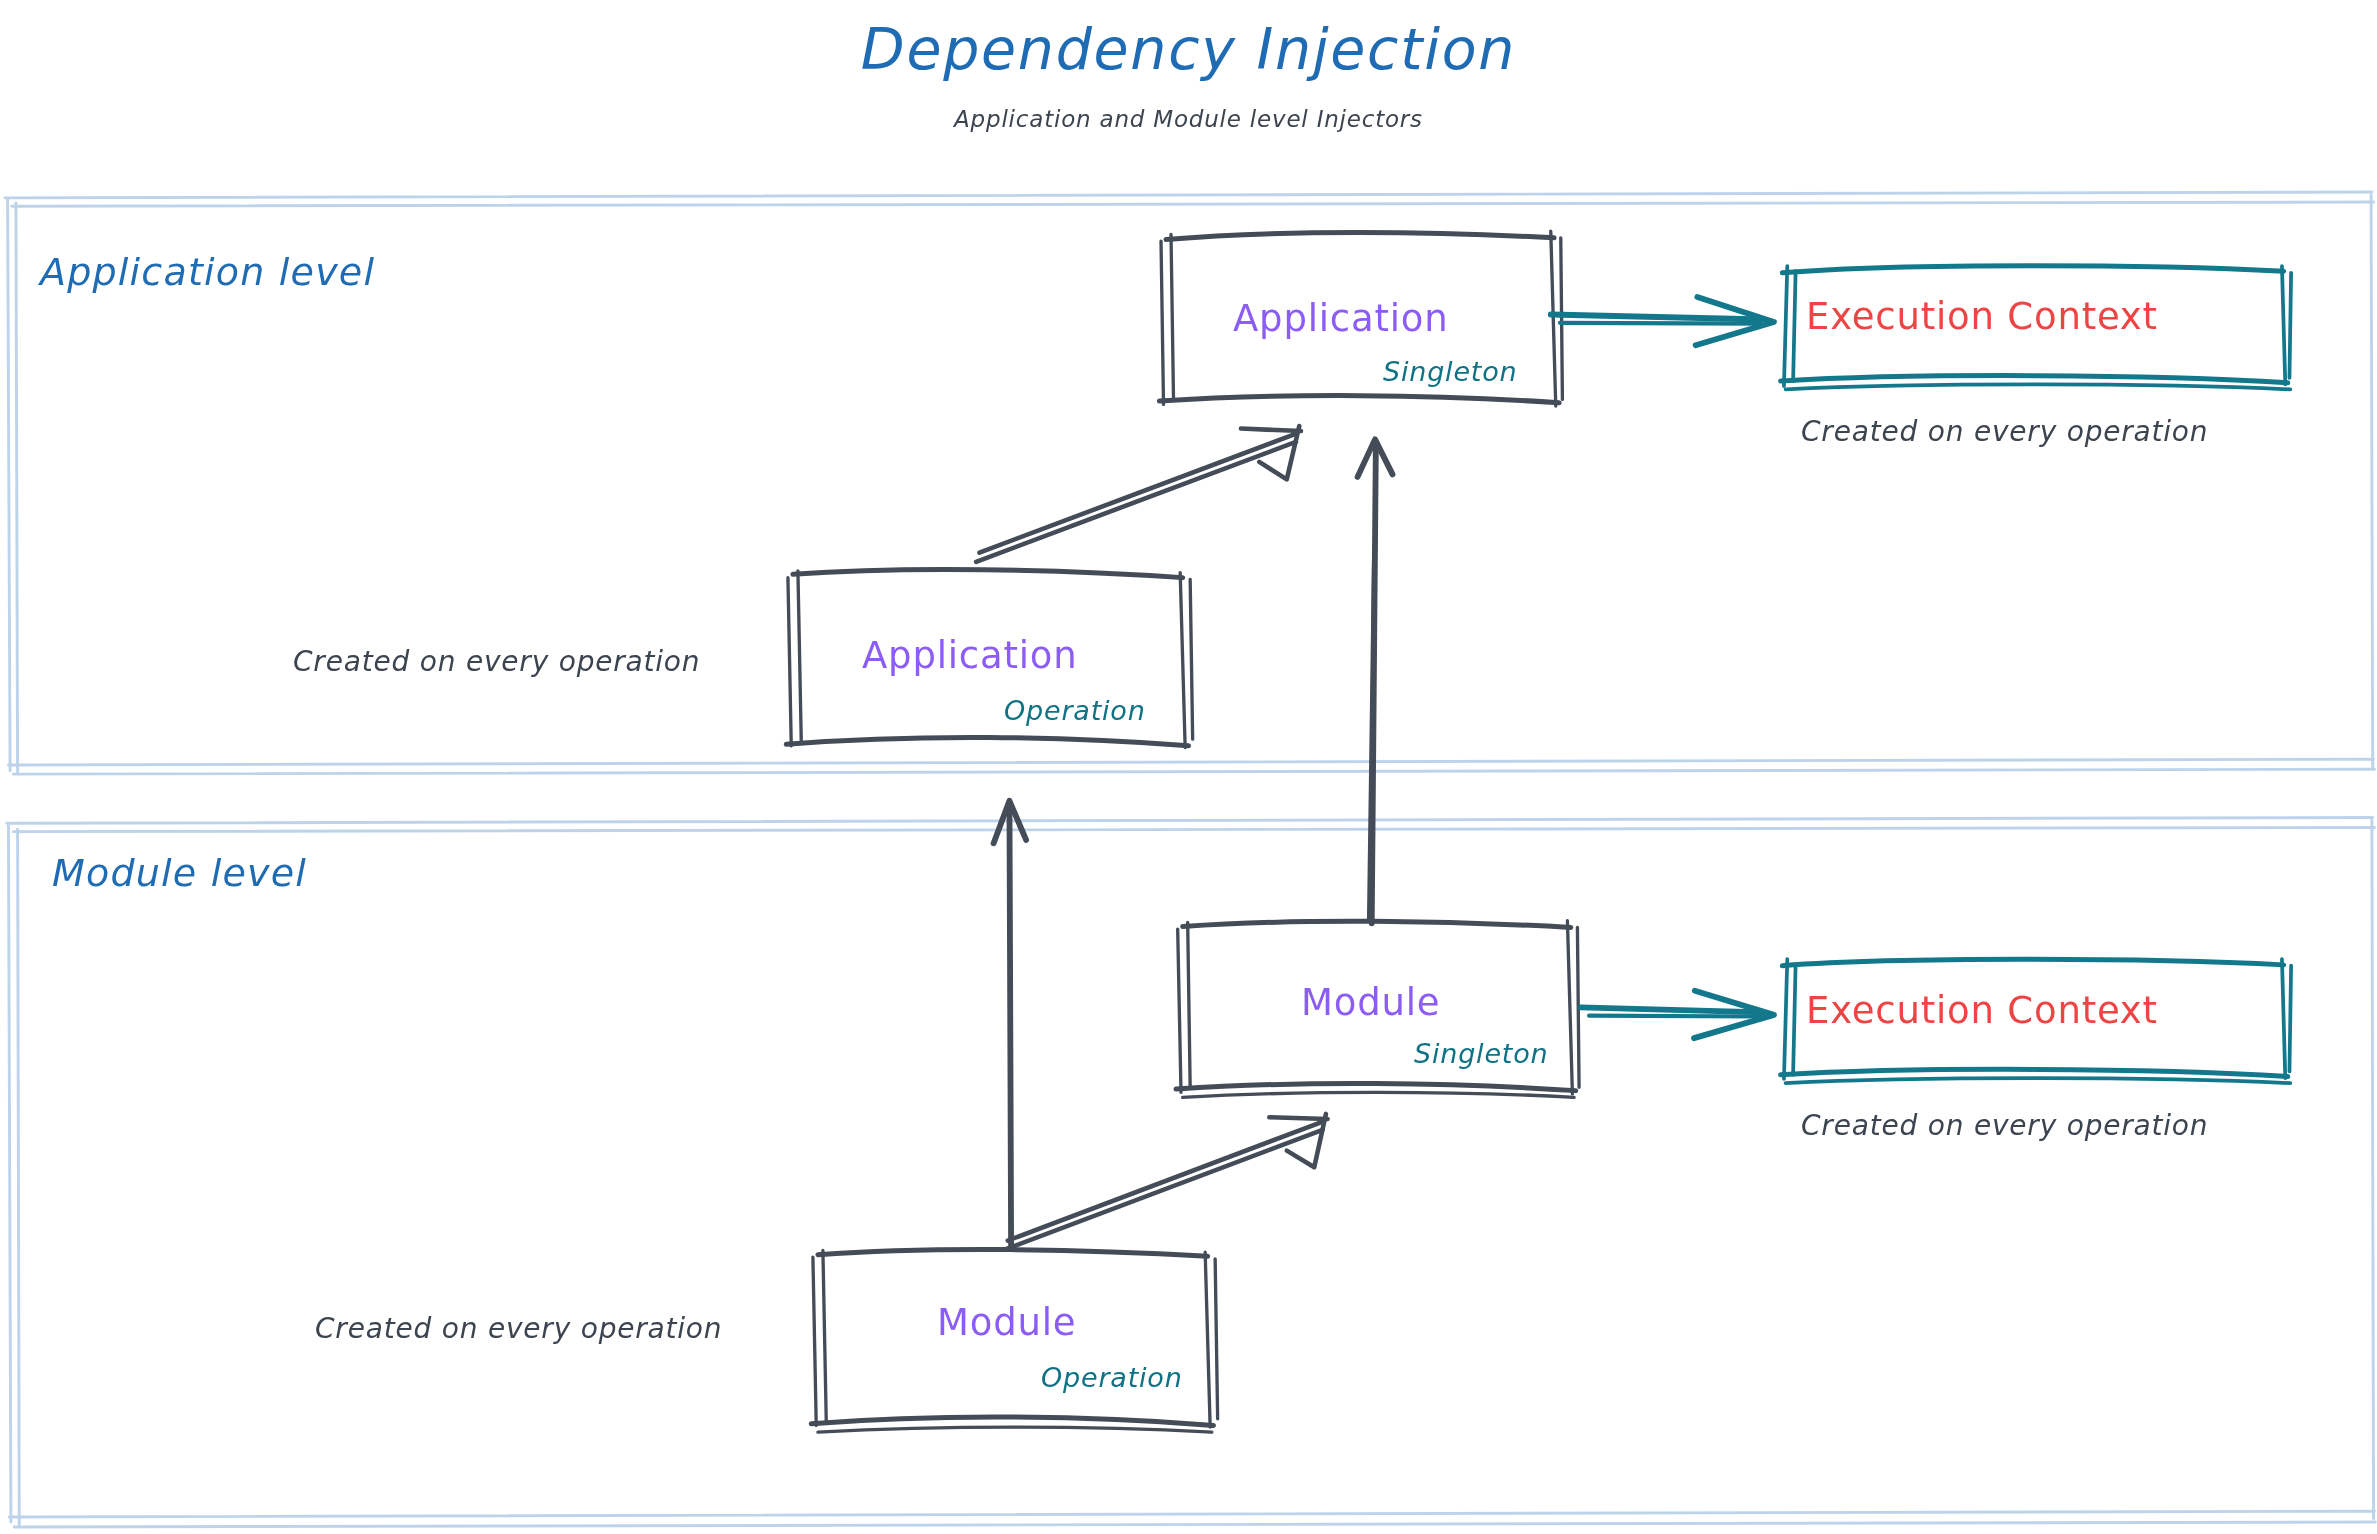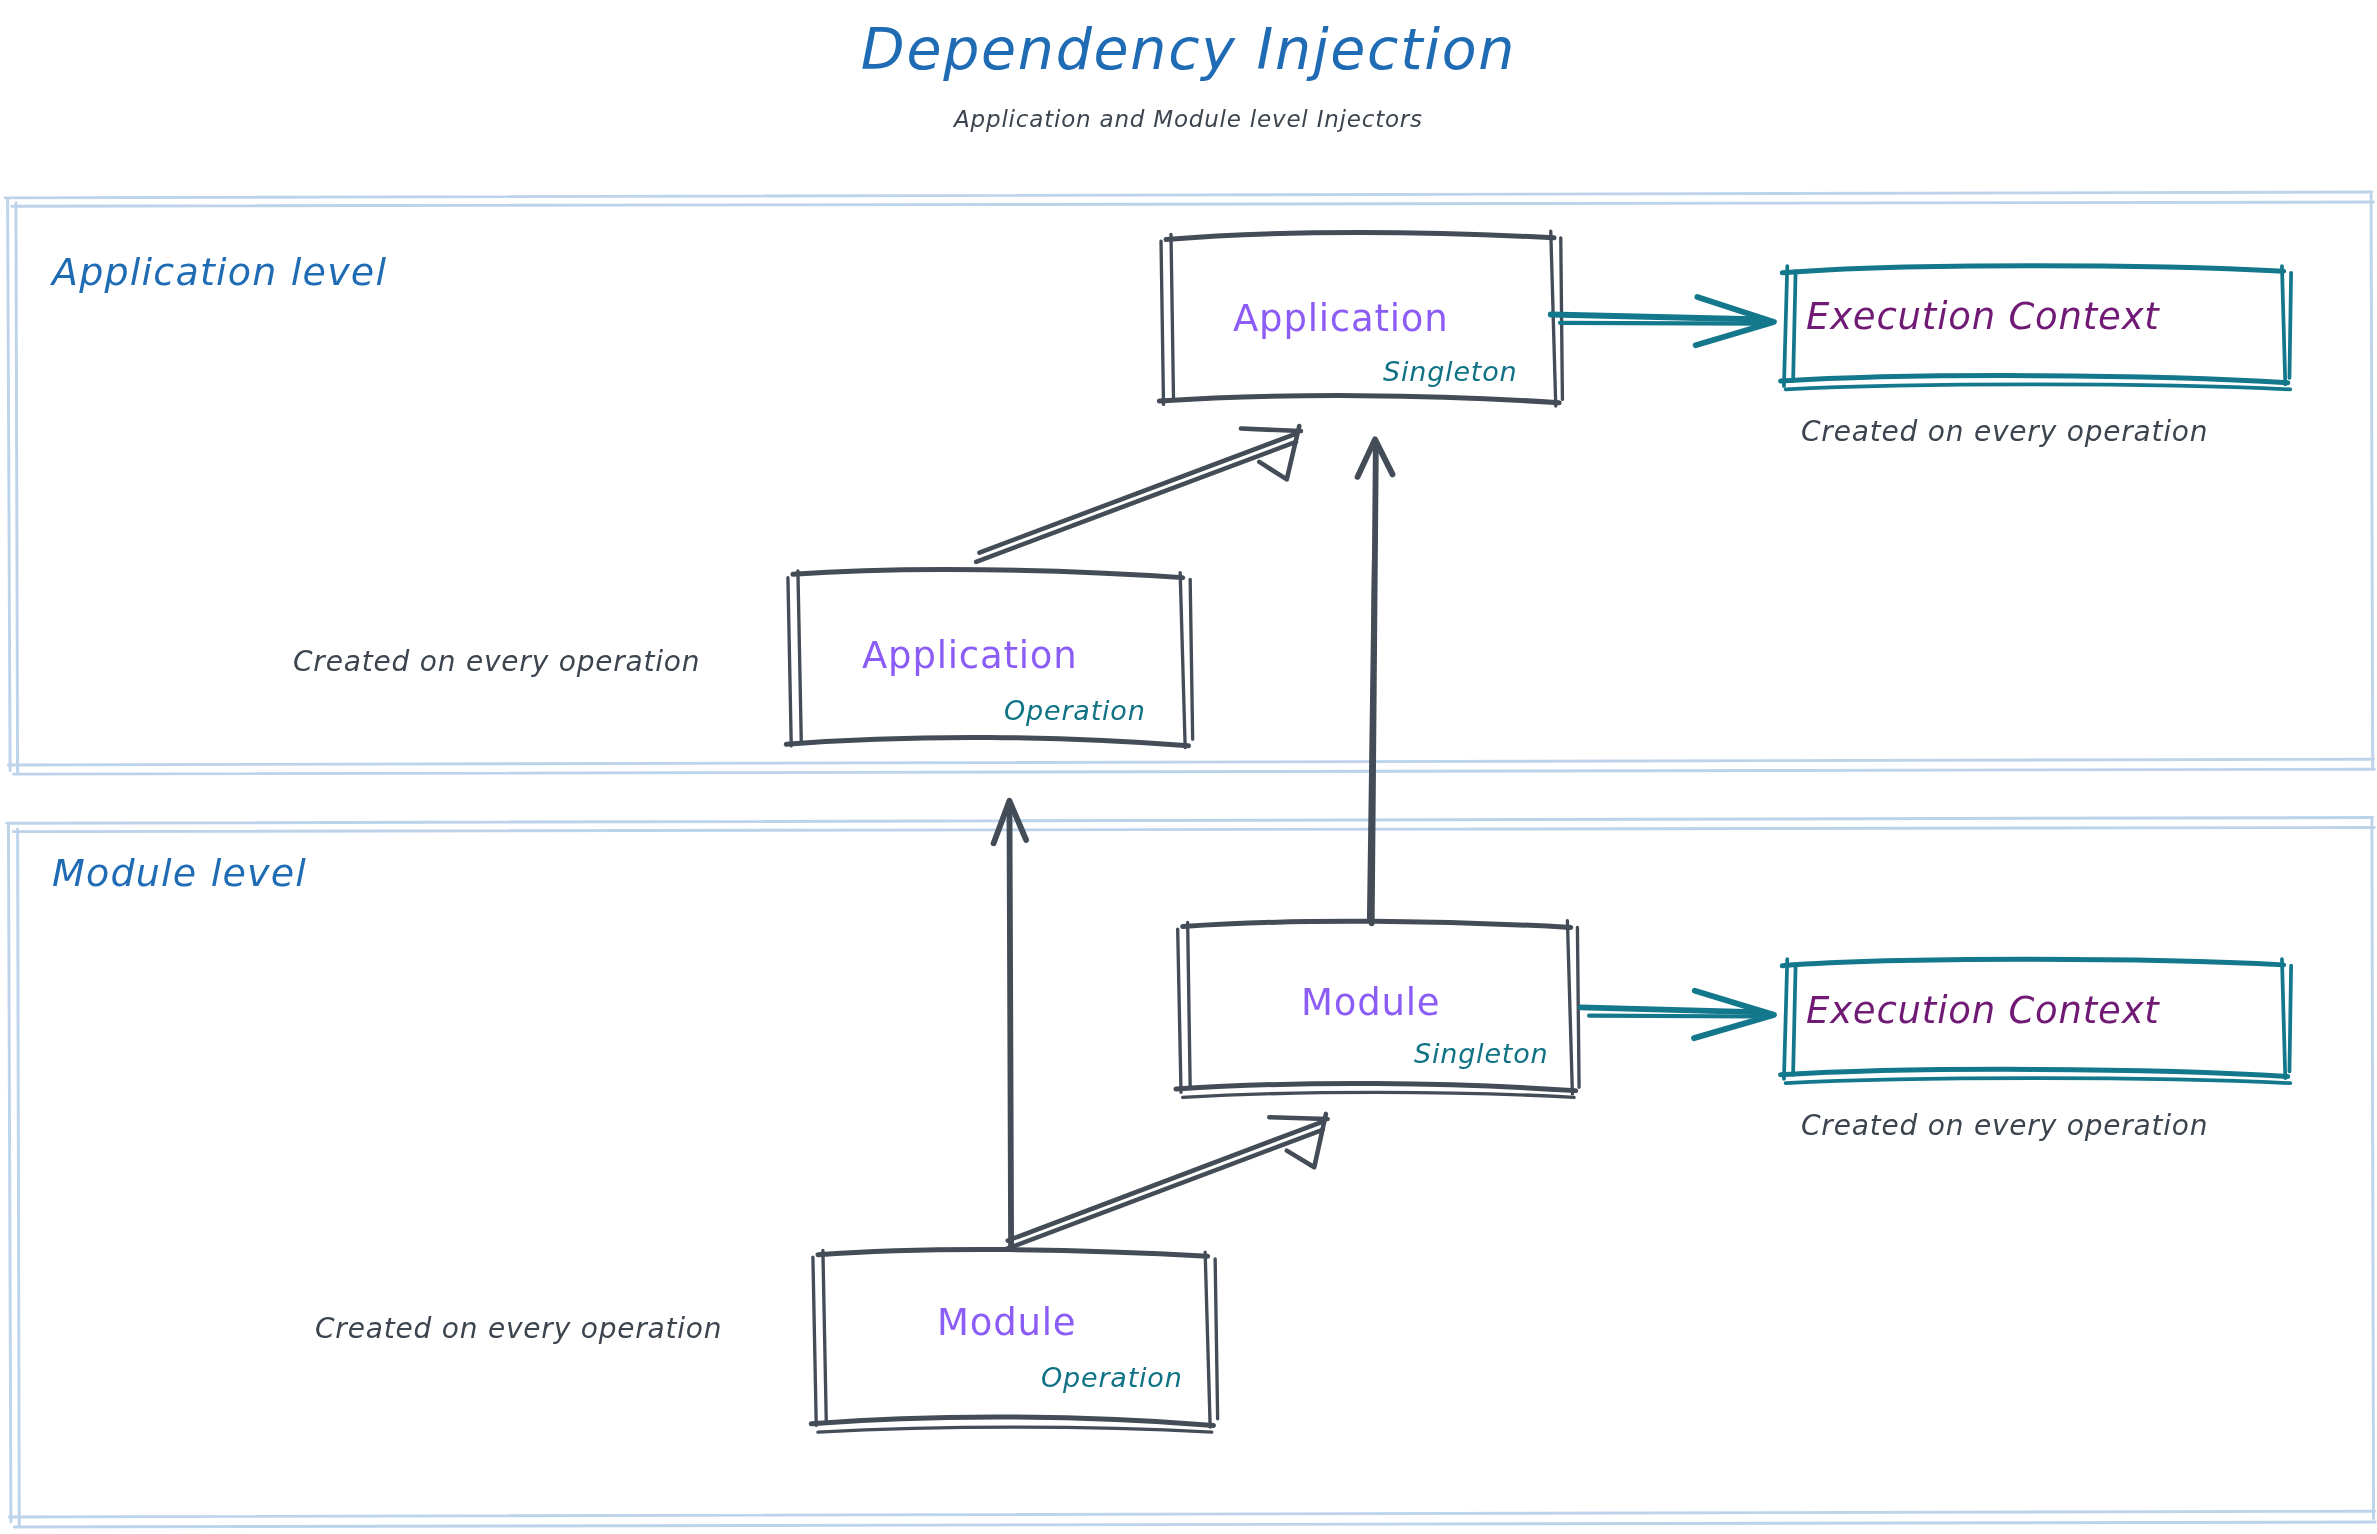--- a/index.html
+++ b/index.html
@@ -55,21 +55,21 @@
     letter-spacing: 0.8px;
     color: #3b444f;
   }
 
   .section-label {
     font-size: 38px;
     font-style: italic;
     letter-spacing: 1.2px;
     color: #1f6cb4;
   }
-  #label-application-level { left: 52px; top: 242px; }
+  #label-application-level { left: 40px; top: 242px; }
   #label-module-level      { left: 52px; top: 843px; }
 
   
   .node-title {
     position: absolute;
     font-size: 37px;
     letter-spacing: 0.8px;
     color: #8b5cf6;
     white-space: nowrap;
   }
@@ -77,23 +77,22 @@
     position: absolute;
     font-size: 27px;
     font-style: italic;
     letter-spacing: 0.8px;
     color: #0f7285;
     white-space: nowrap;
   }
   .ec-title {
     position: absolute;
     font-size: 37px;
-    font-style: italic;
-    letter-spacing: 0.8px;
-    color: #701a75;
+    letter-spacing: 0.8px;
+    color: #ef4444;
     white-space: nowrap;
     text-align: right;
   }
   .note {
     position: absolute;
     font-size: 28px;
     font-style: italic;
     letter-spacing: 0.8px;
     color: #3b444f;
     white-space: nowrap;

